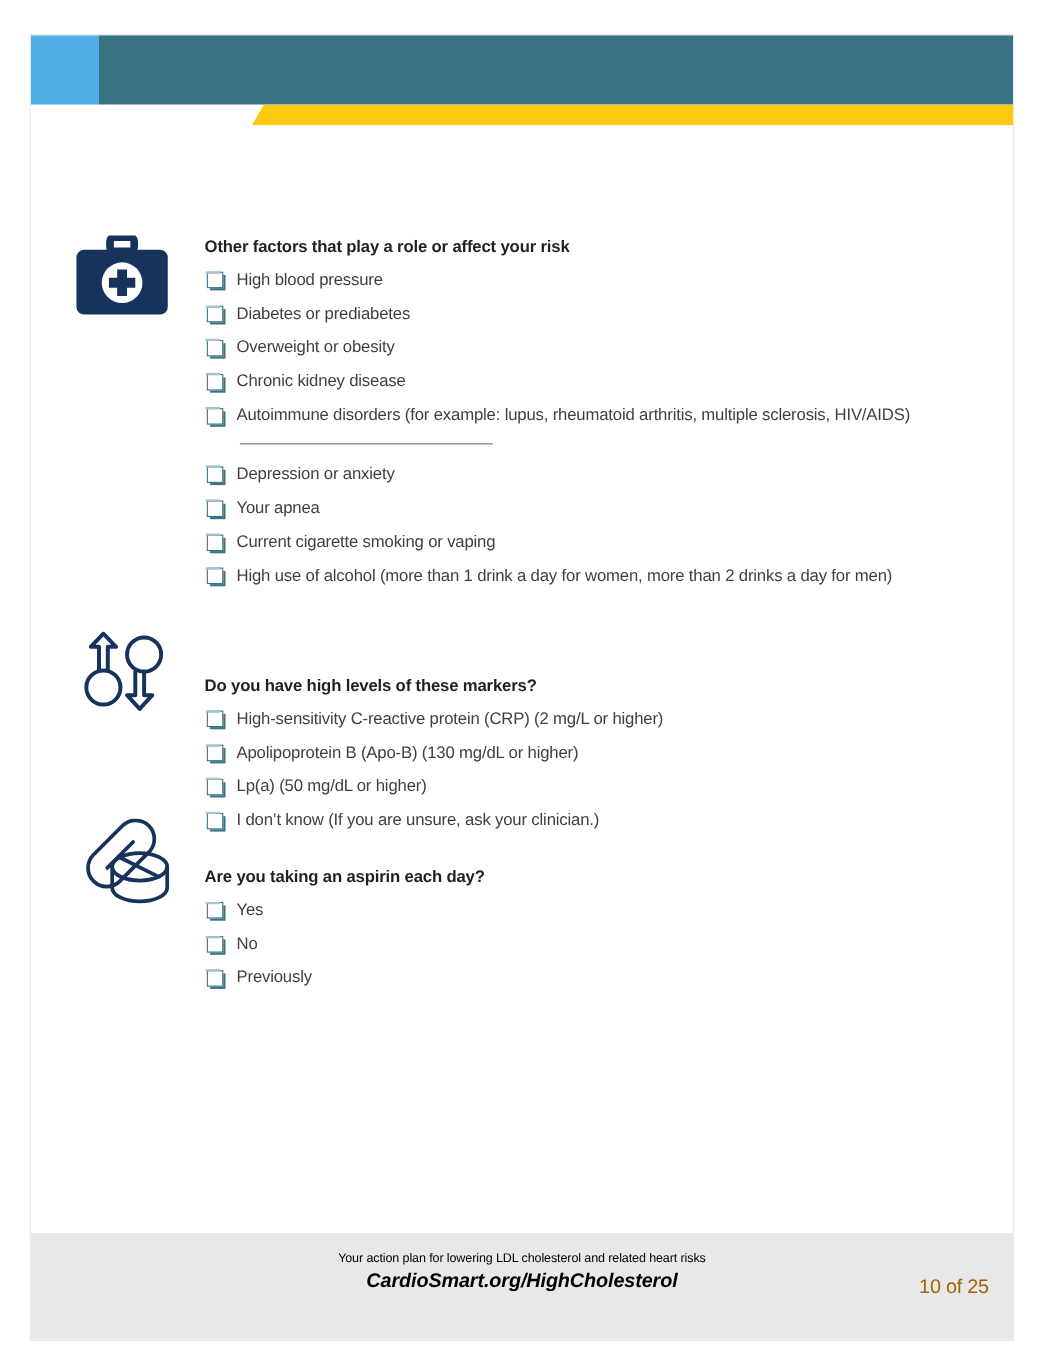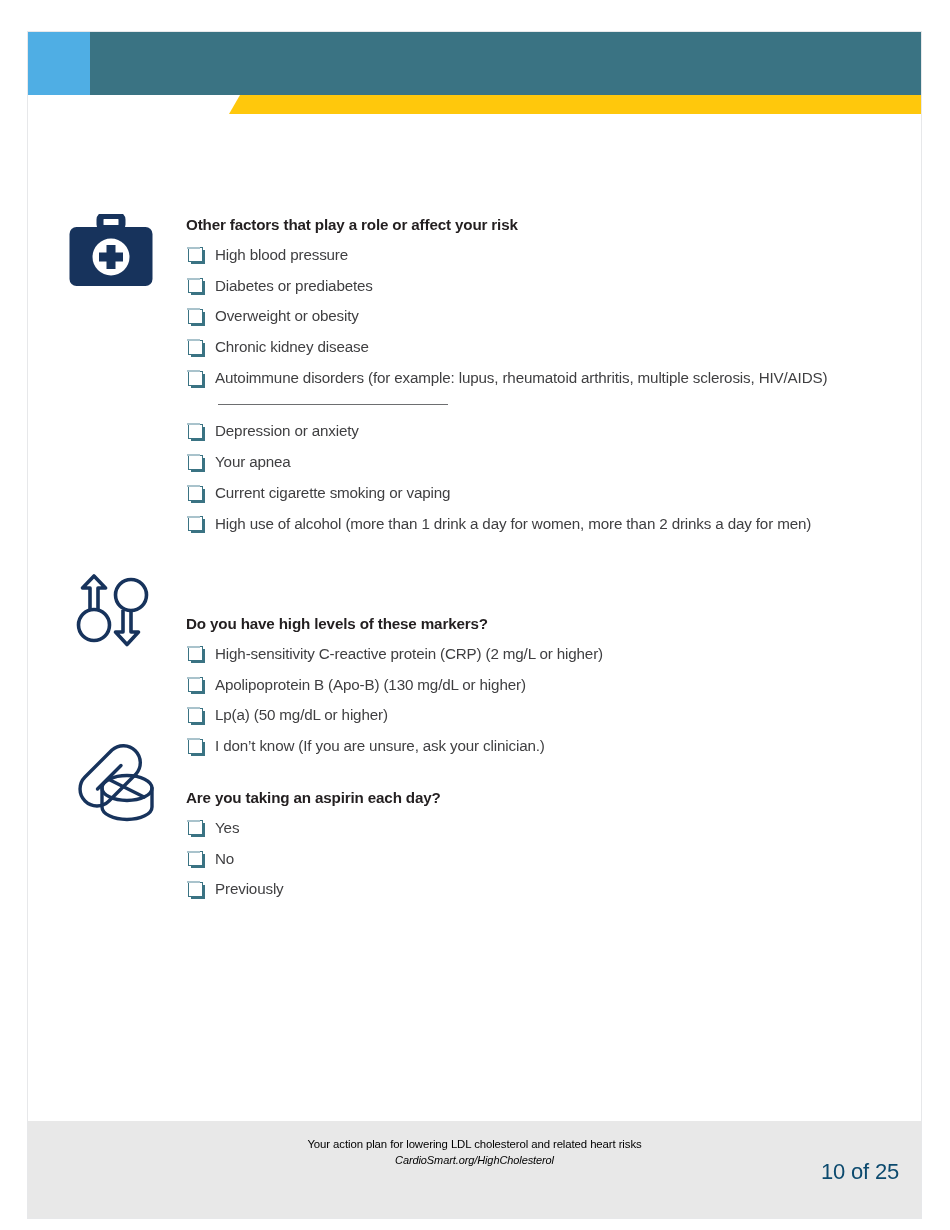--- a/index.html
+++ b/index.html
@@ -160,32 +160,32 @@
     top: 17px;
     width: 893px;
     text-align: center;
     color: #000000;
   }
   .footer-line1 {
     font-size: 11.4px;
     letter-spacing: -0.1px;
   }
   .footer-line2 {
-    font-size: 11px;
-    font-weight: normal;
+    font-size: 18px;
+    font-weight: bold;
     font-style: italic;
     letter-spacing: -0.1px;
     margin-top: 4px;
   }
   .footer-page {
     position: absolute;
     right: 22px;
     top: 38px;
-    font-size: 22px;
-    color: #0c4a6e;
+    font-size: 18px;
+    color: #a16207;
     letter-spacing: -0.2px;
   }
 </style>
 </head>
 <body>
 
 <div id="page">
 
   <div class="band-blue"></div>
   <div class="band-teal"></div>

